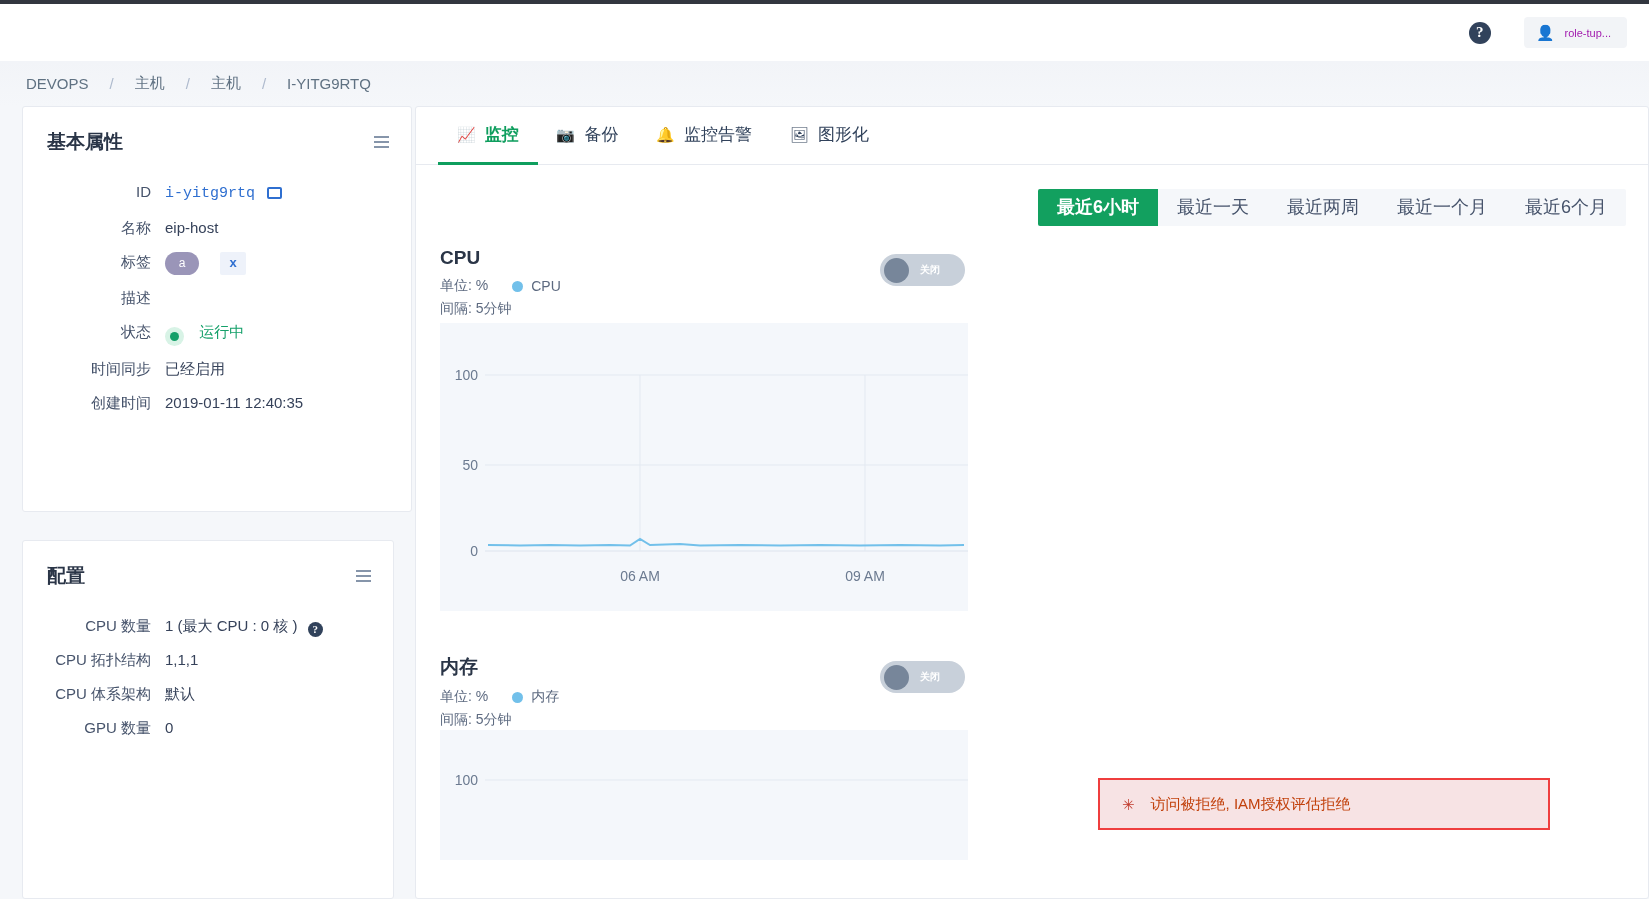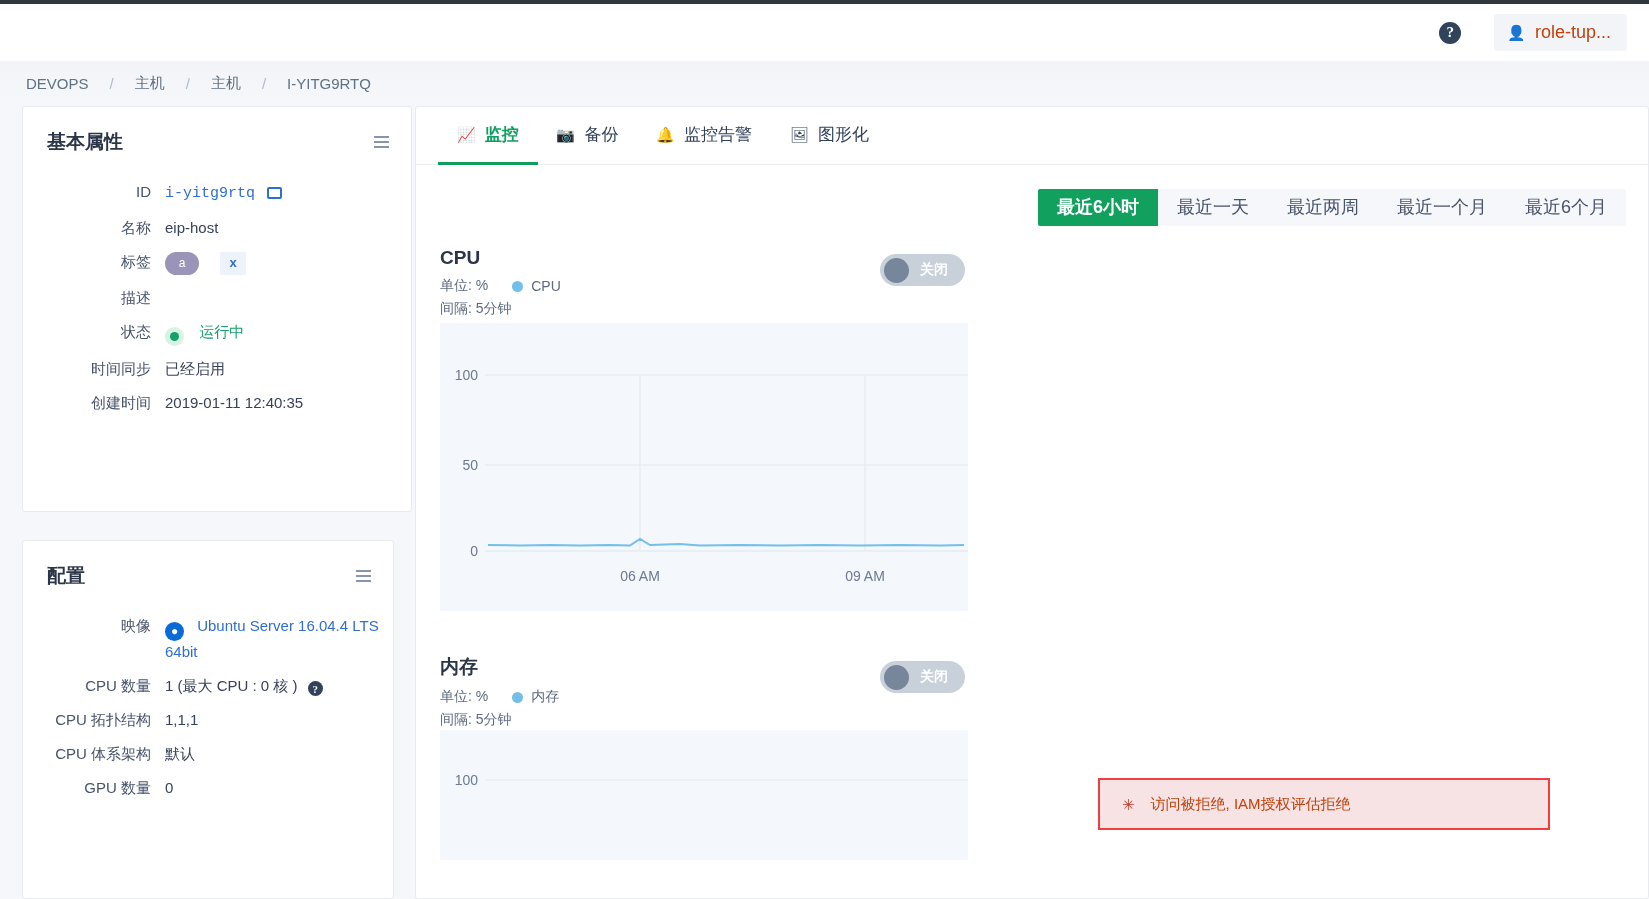--- a/index.html
+++ b/index.html
@@ -32,21 +32,21 @@
     display: flex; align-items: center; justify-content: center;
     margin-right: 33px; cursor: pointer;
     font-family: "Liberation Serif", serif;
   }
   .user-badge {
     display: flex; align-items: center; gap: 9px;
     background: #f2f4f7; border-radius: 4px;
     padding: 8px 16px 8px 13px; cursor: pointer;
   }
   .user-badge .u-icon { font-size: 15px; color: #31425b; line-height: 1; }
-  .user-badge .u-label { font-size: 18px; color: #c2410c; }
+  .user-badge .u-label { font-size: 11px; color: #a21caf; }
 
   
   .breadcrumb {
     position: absolute; top: 61px; left: 0; width: 1649px; height: 45px;
     display: flex; align-items: center; padding-left: 26px; gap: 21px;
     font-size: 15px; color: #5f7182;
     background: linear-gradient(#f2f4f8, #f5f7fa);
   }
   .breadcrumb .crumb { cursor: pointer; }
   .breadcrumb .crumb.last { cursor: default; }
@@ -168,21 +168,21 @@
   .toggle {
     position: absolute; left: 440px; top: 7px;
     width: 85px; height: 32px; border-radius: 16px;
     background: #c8d0da; display: flex; align-items: center;
     cursor: pointer; padding: 0 4px;
   }
   .toggle .knob {
     width: 25px; height: 25px; border-radius: 50%; background: #77869a;
   }
   .toggle .tg-label {
-    color: #ffffff; font-size: 14px; font-weight: bold; margin-left: 11px;
+    color: #ffffff; font-size: 10px; font-weight: bold; margin-left: 11px;
   }
   .chart-box {
     position: relative; width: 528px; height: 288px;
     background: #f4f7fb;
   }
   .chart-svg { display: block; width: 528px; height: 288px; }
 
   
   .toast {
     position: absolute; left: 1098px; top: 778px;
@@ -283,27 +283,20 @@
     <div class="card-head">
       <div class="card-title">配置</div>
       <div class="hamburger">
           <span></span>
           <span></span>
           <span></span>
         </div>
     </div>
     <div class="rows">
 
-      <div class="row">
-        <div class="lbl">映像</div>
-        <div class="val">
-          <span class="ubuntu-ico">●</span>
-          <span class="link">Ubuntu Server 16.04.4 LTS 64bit</span>
-        </div>
-      </div>
 
 
       <div class="row">
         <div class="lbl">CPU 数量</div>
         <div class="val">
           <span>1 (最大 CPU : 0 核 )</span>
           <span class="q-ico">?</span>
         </div>
       </div>
 

